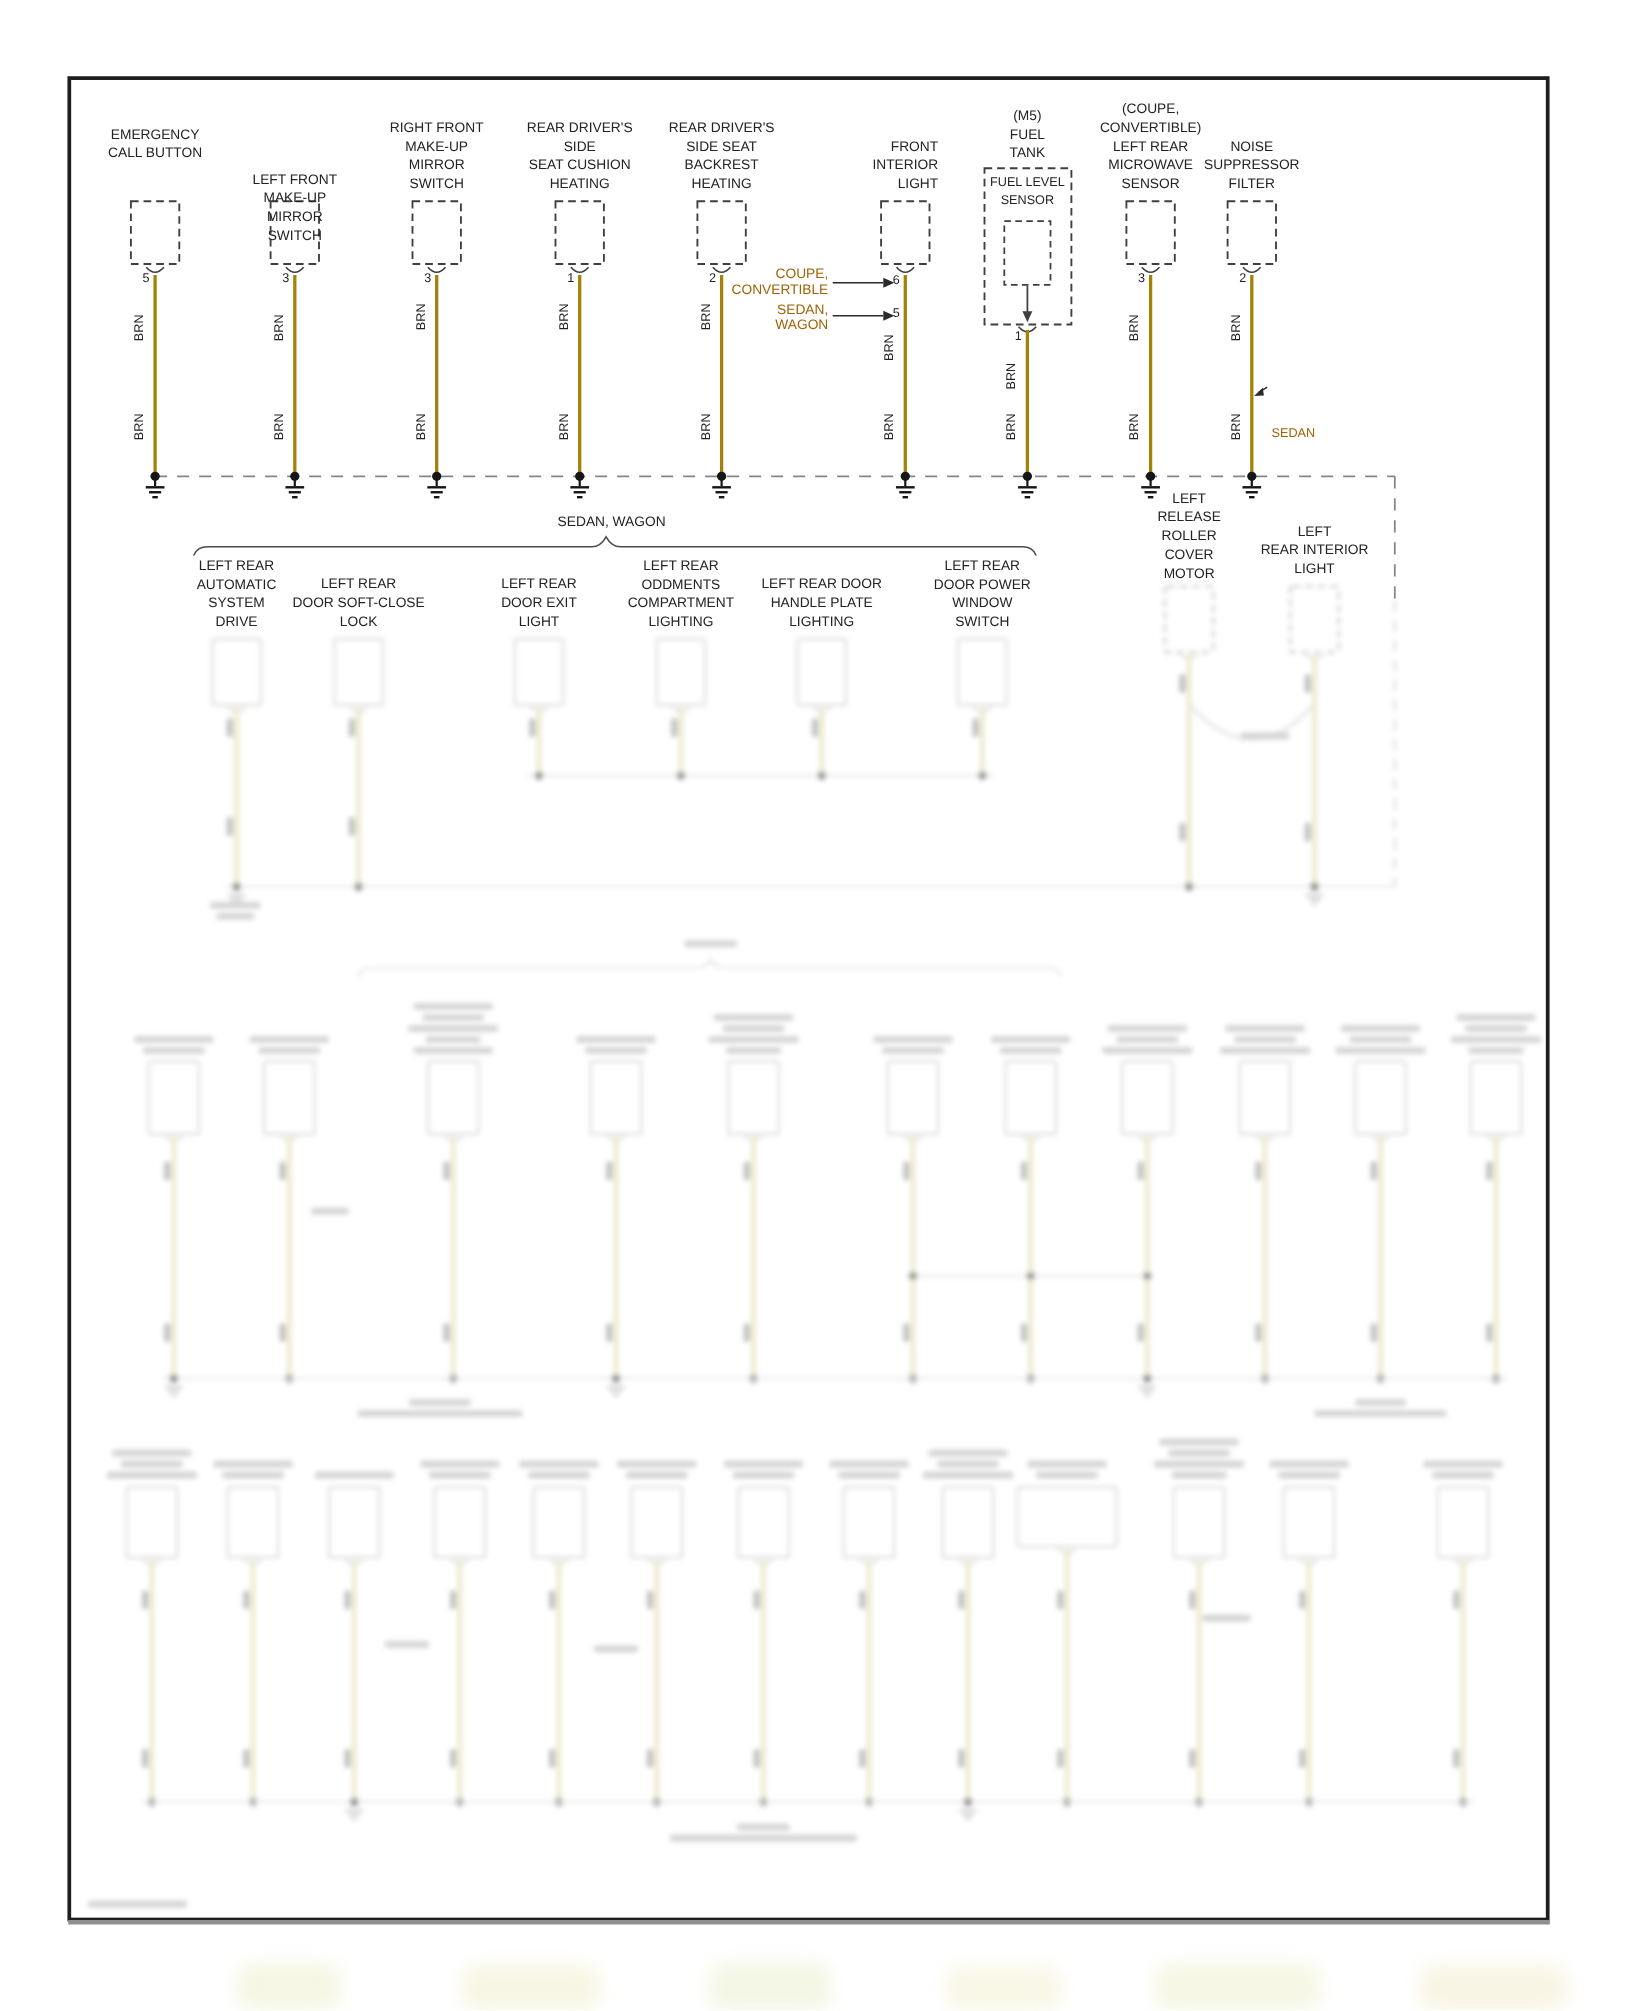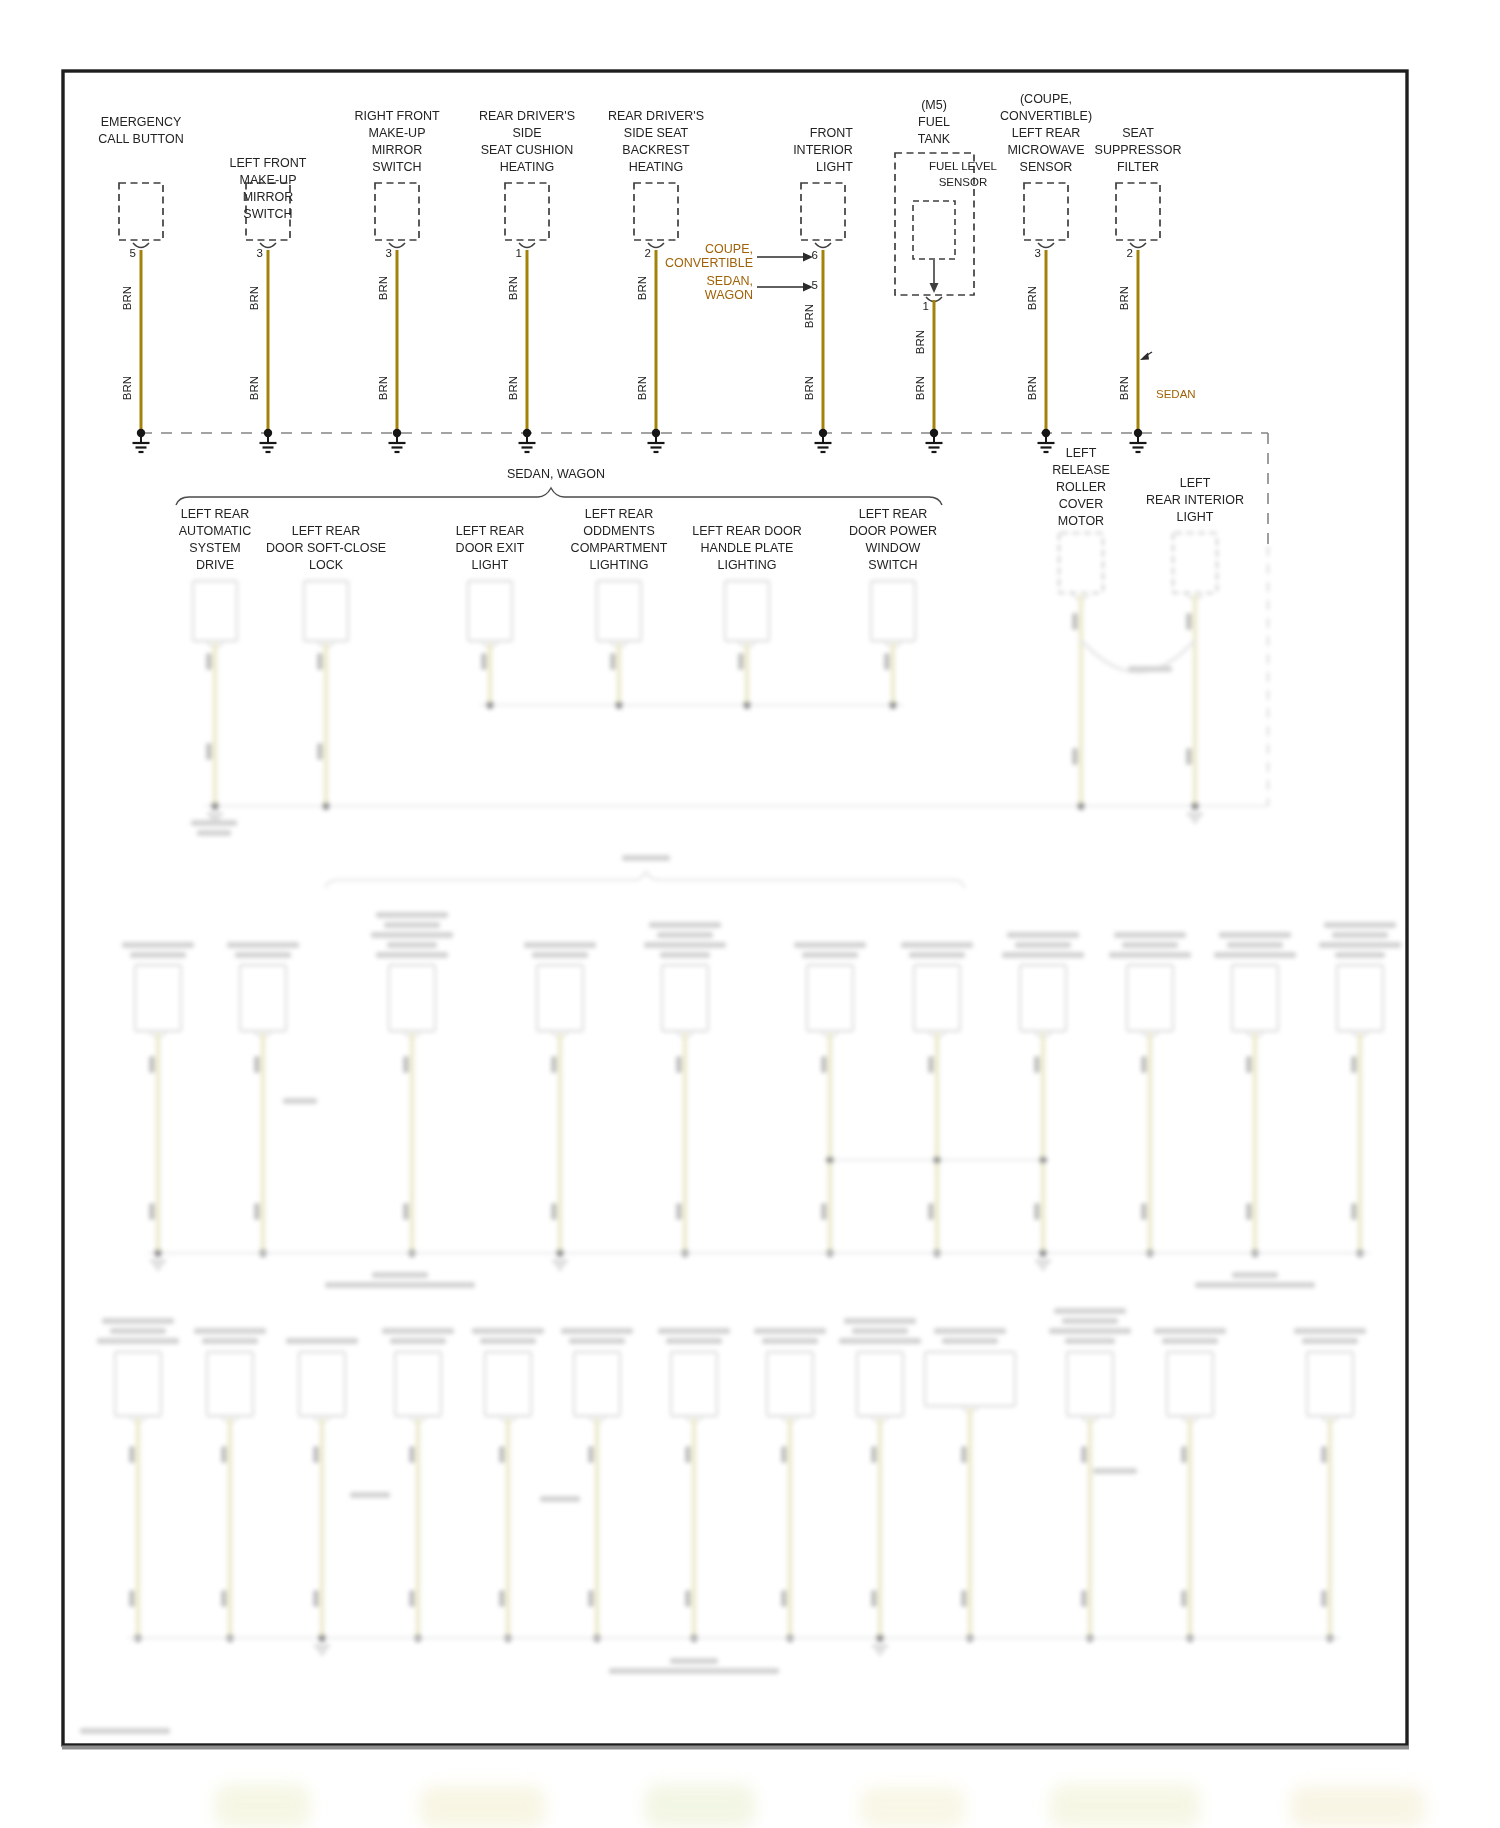--- a/index.html
+++ b/index.html
@@ -430,24 +430,24 @@
 INTERIOR
 LIGHT</div>
   <div class="clabel" style="left:934px;bottom:1680px;">(M5)
 FUEL
 TANK</div>
   <div class="clabel" style="left:1046px;bottom:1652px;margin-top:29px;">(COUPE,
 CONVERTIBLE)
 LEFT REAR
 MICROWAVE
 SENSOR</div>
-  <div class="clabel" style="left:1138px;bottom:1652px;">SEAT
+  <div class="clabel" style="left:1138px;bottom:1652px;">NOISE
 SUPPRESSOR
 FILTER</div>
-  <div class="clabel small" style="left:934px;top:158px;line-height:16px;margin-left:29px;">FUEL LEVEL
+  <div class="clabel small" style="left:934px;top:158px;line-height:16px;">FUEL LEVEL
 SENSOR</div>
 
   <div class="pin" style="left:112px;top:247px;">5</div>
   <div class="pin" style="left:239px;top:247px;">3</div>
   <div class="pin" style="left:368px;top:247px;">3</div>
   <div class="pin" style="left:498px;top:247px;">1</div>
   <div class="pin" style="left:627px;top:247px;">2</div>
   <div class="pin" style="left:794px;top:249px;">6</div>
   <div class="pin" style="left:794px;top:279px;">5</div>
   <div class="pin" style="left:905px;top:300px;">1</div>

